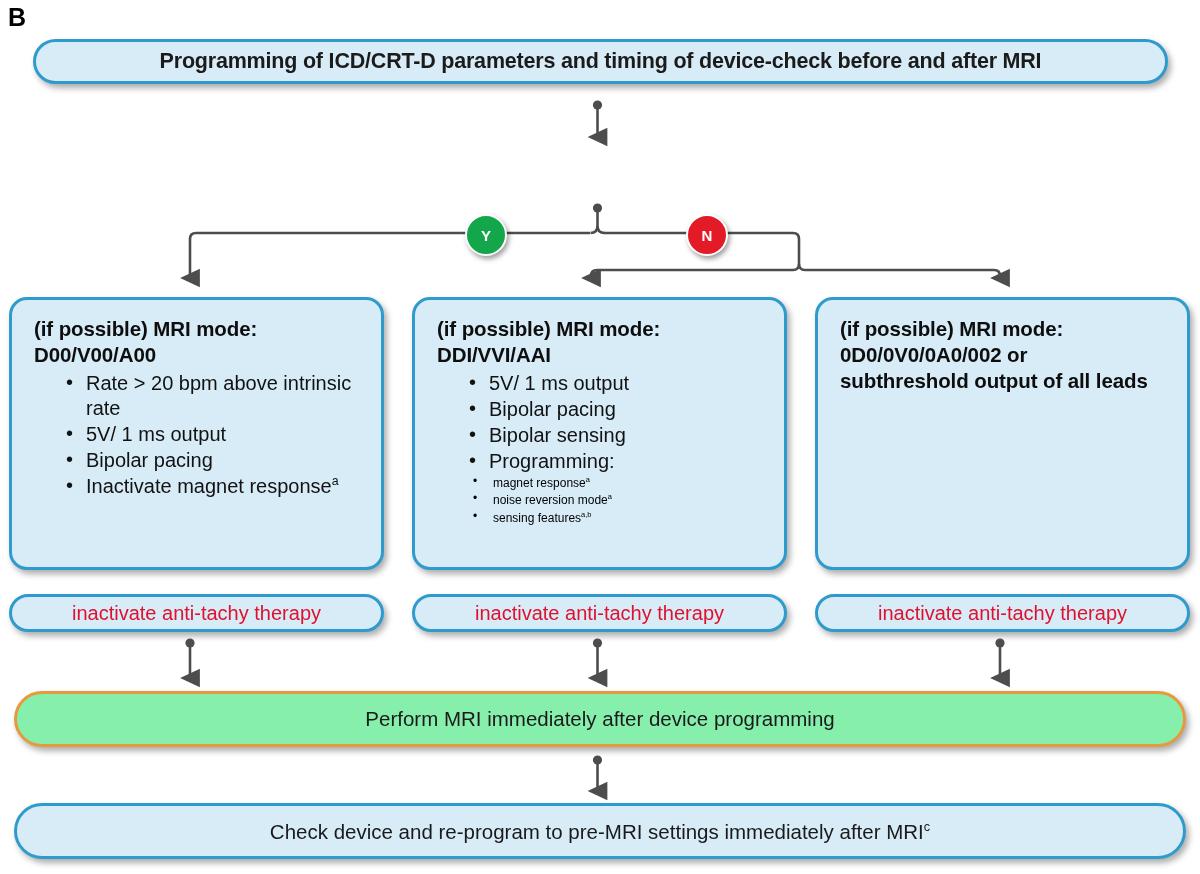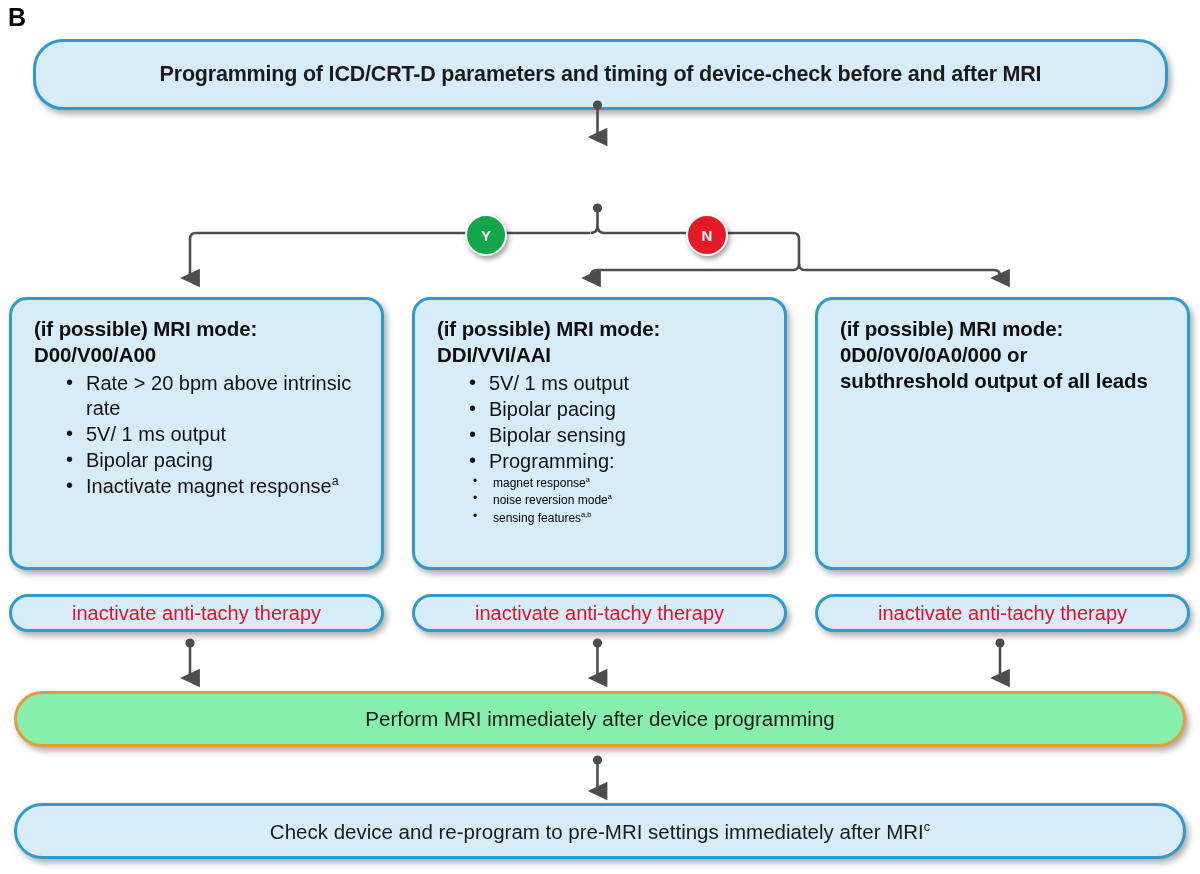--- a/index.html
+++ b/index.html
@@ -41,21 +41,21 @@
     align-items: center;
     justify-content: center;
     text-align: center;
   }
   .node.pill { border-radius: 36px; }
   .node.rect { border-radius: 18px; }
 
   
   #header-bar {
     left: 33px; top: 39px;
-    width: 1135px; height: 71px;
+    width: 1135px; height: 45px;
     border-radius: 30px;
   }
   #header-bar .txt {
     font-size: 21.5px;
     font-weight: bold;
     color: #1b1b1b;
     letter-spacing: -0.2px;
   }
 
   
@@ -281,21 +281,21 @@
       <li><span>sensing features</span><sup>a,b</sup></li>
     </ul>
   </div>
   <div class="node pill tachy-box" id="tachy-middle">
     <span class="txt">inactivate anti-tachy therapy</span>
   </div>
 
   <div class="node rect col-box" id="col-box-right">
     <div class="col-title">
       <div>(if possible) MRI mode:</div>
-      <div>0D0/0V0/0A0/000 or</div>
+      <div>0D0/0V0/0A0/002 or</div>
       <div>subthreshold output of all leads</div>
     </div>
   </div>
   <div class="node pill tachy-box" id="tachy-right">
     <span class="txt">inactivate anti-tachy therapy</span>
   </div>
 
   <div class="node pill" id="perform-bar">
     <span class="txt">Perform MRI immediately after device programming</span>
   </div>

